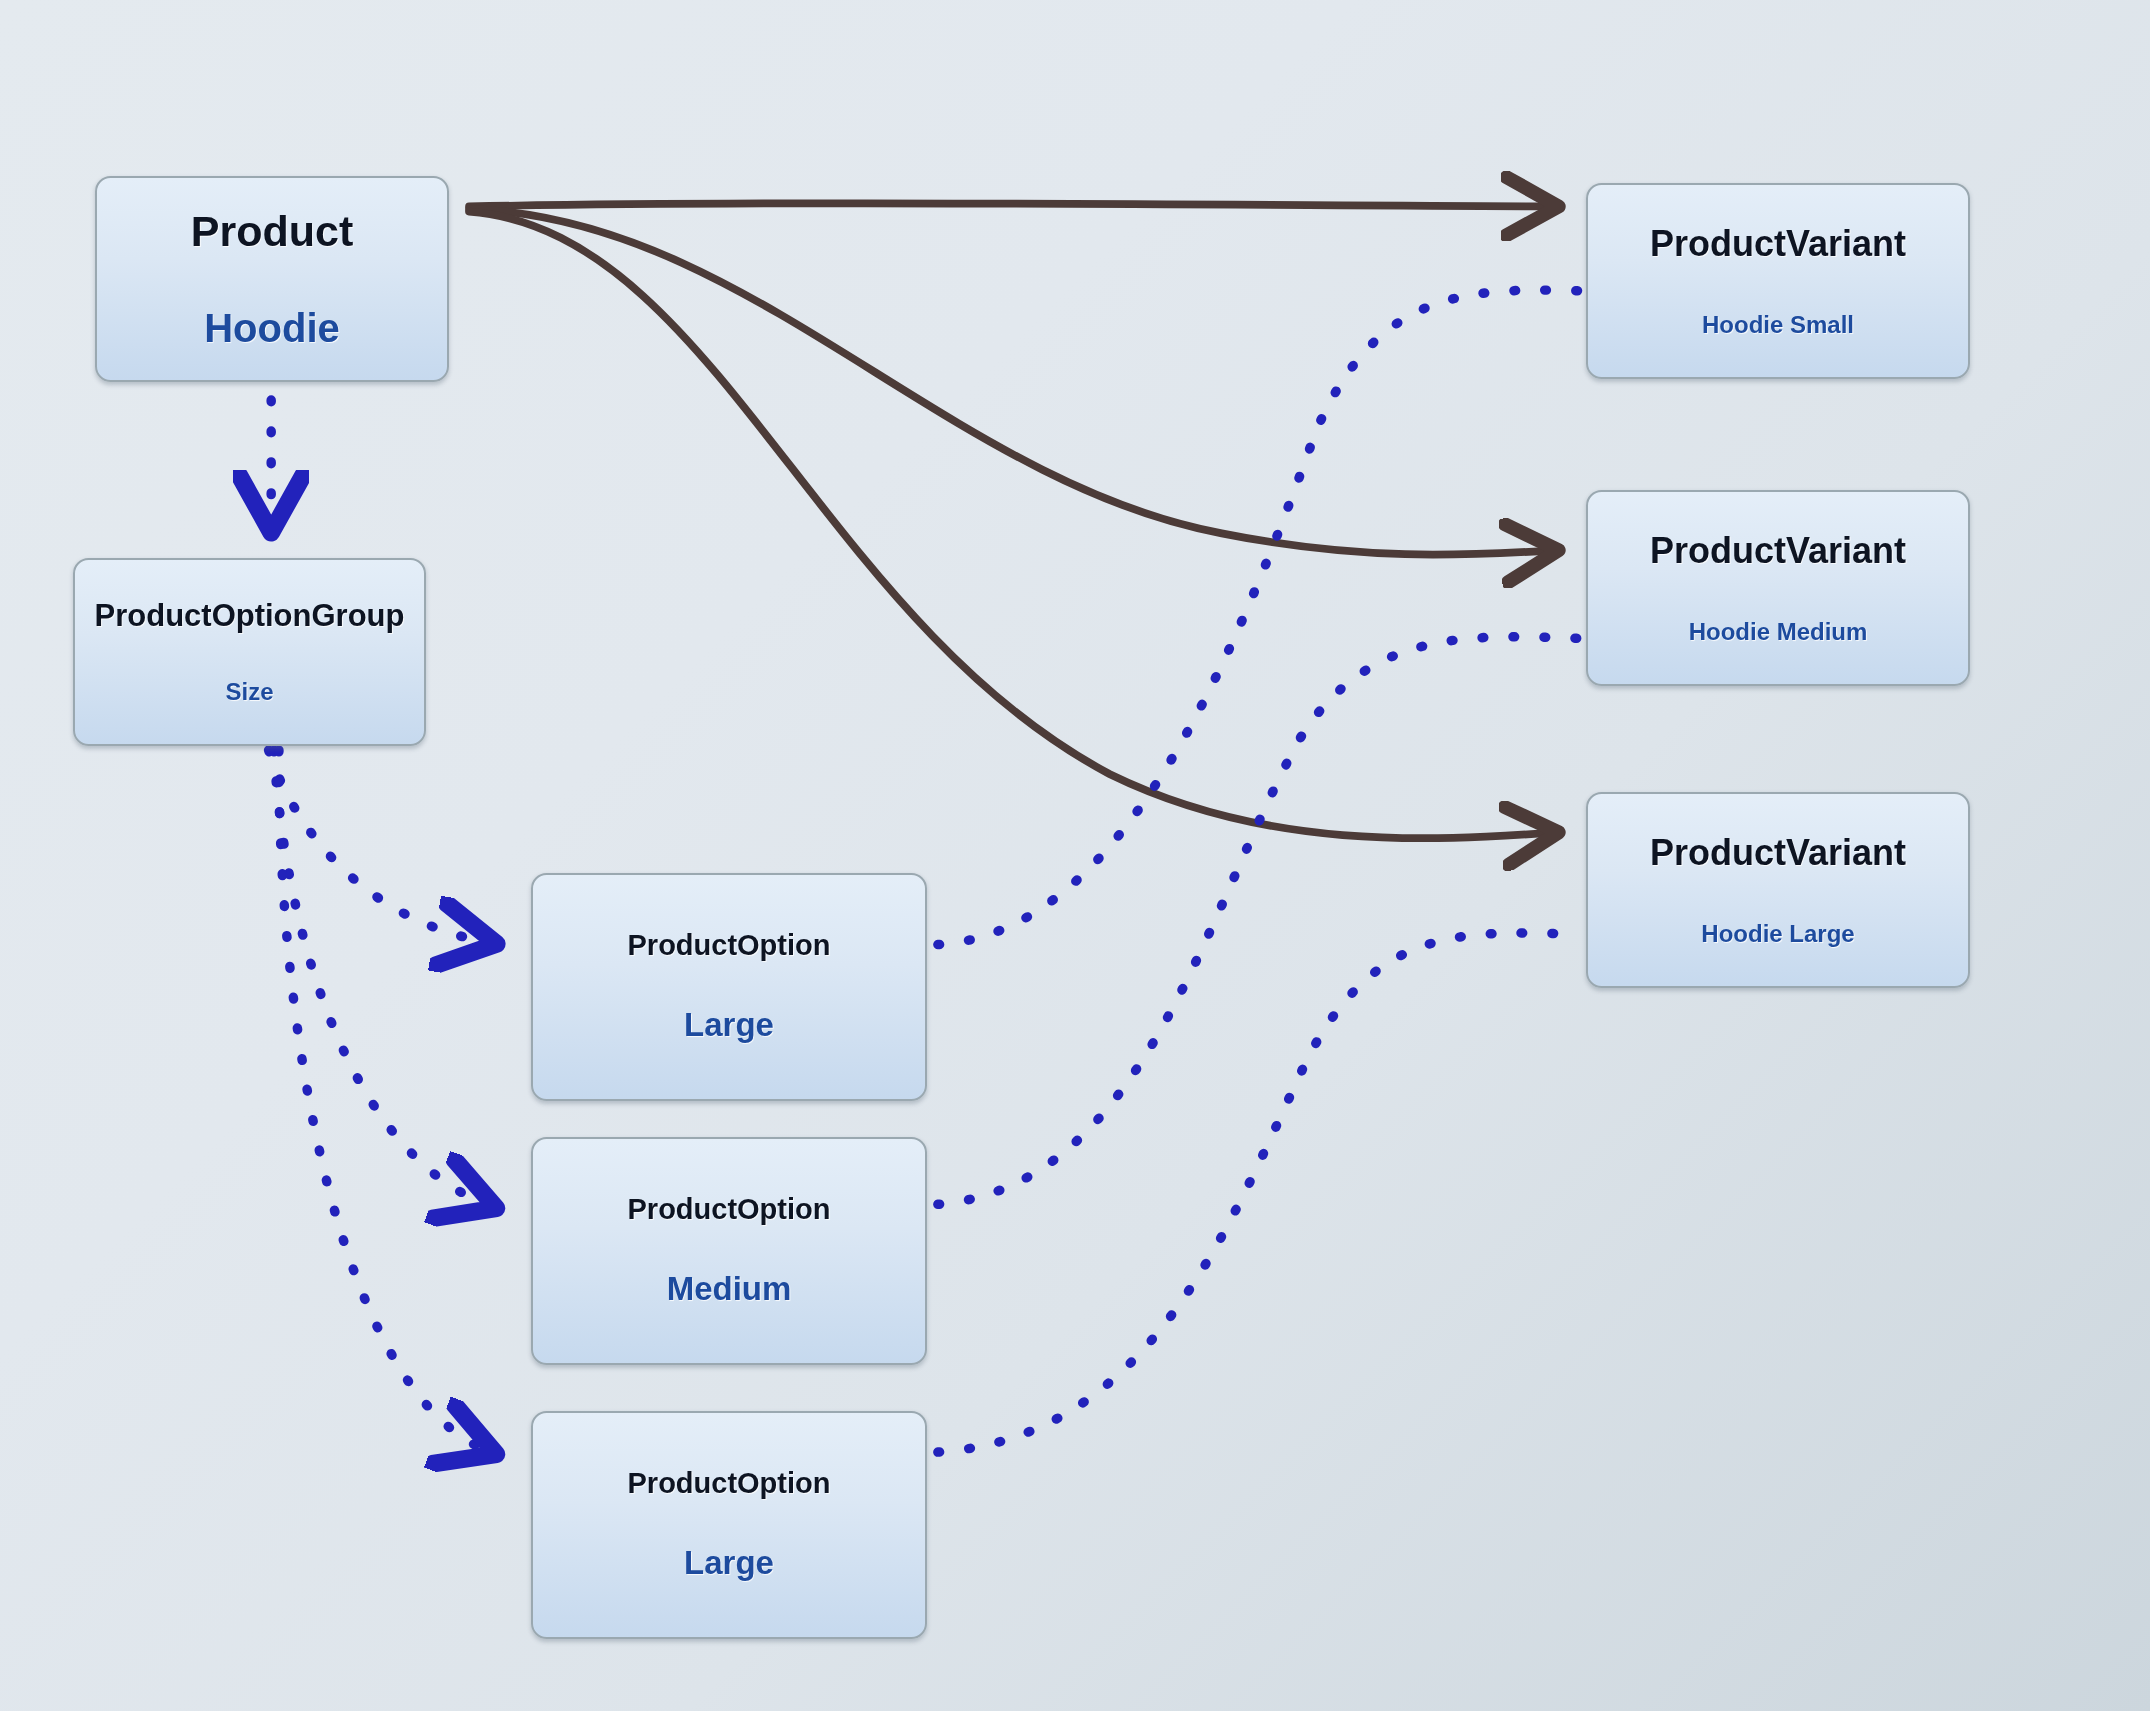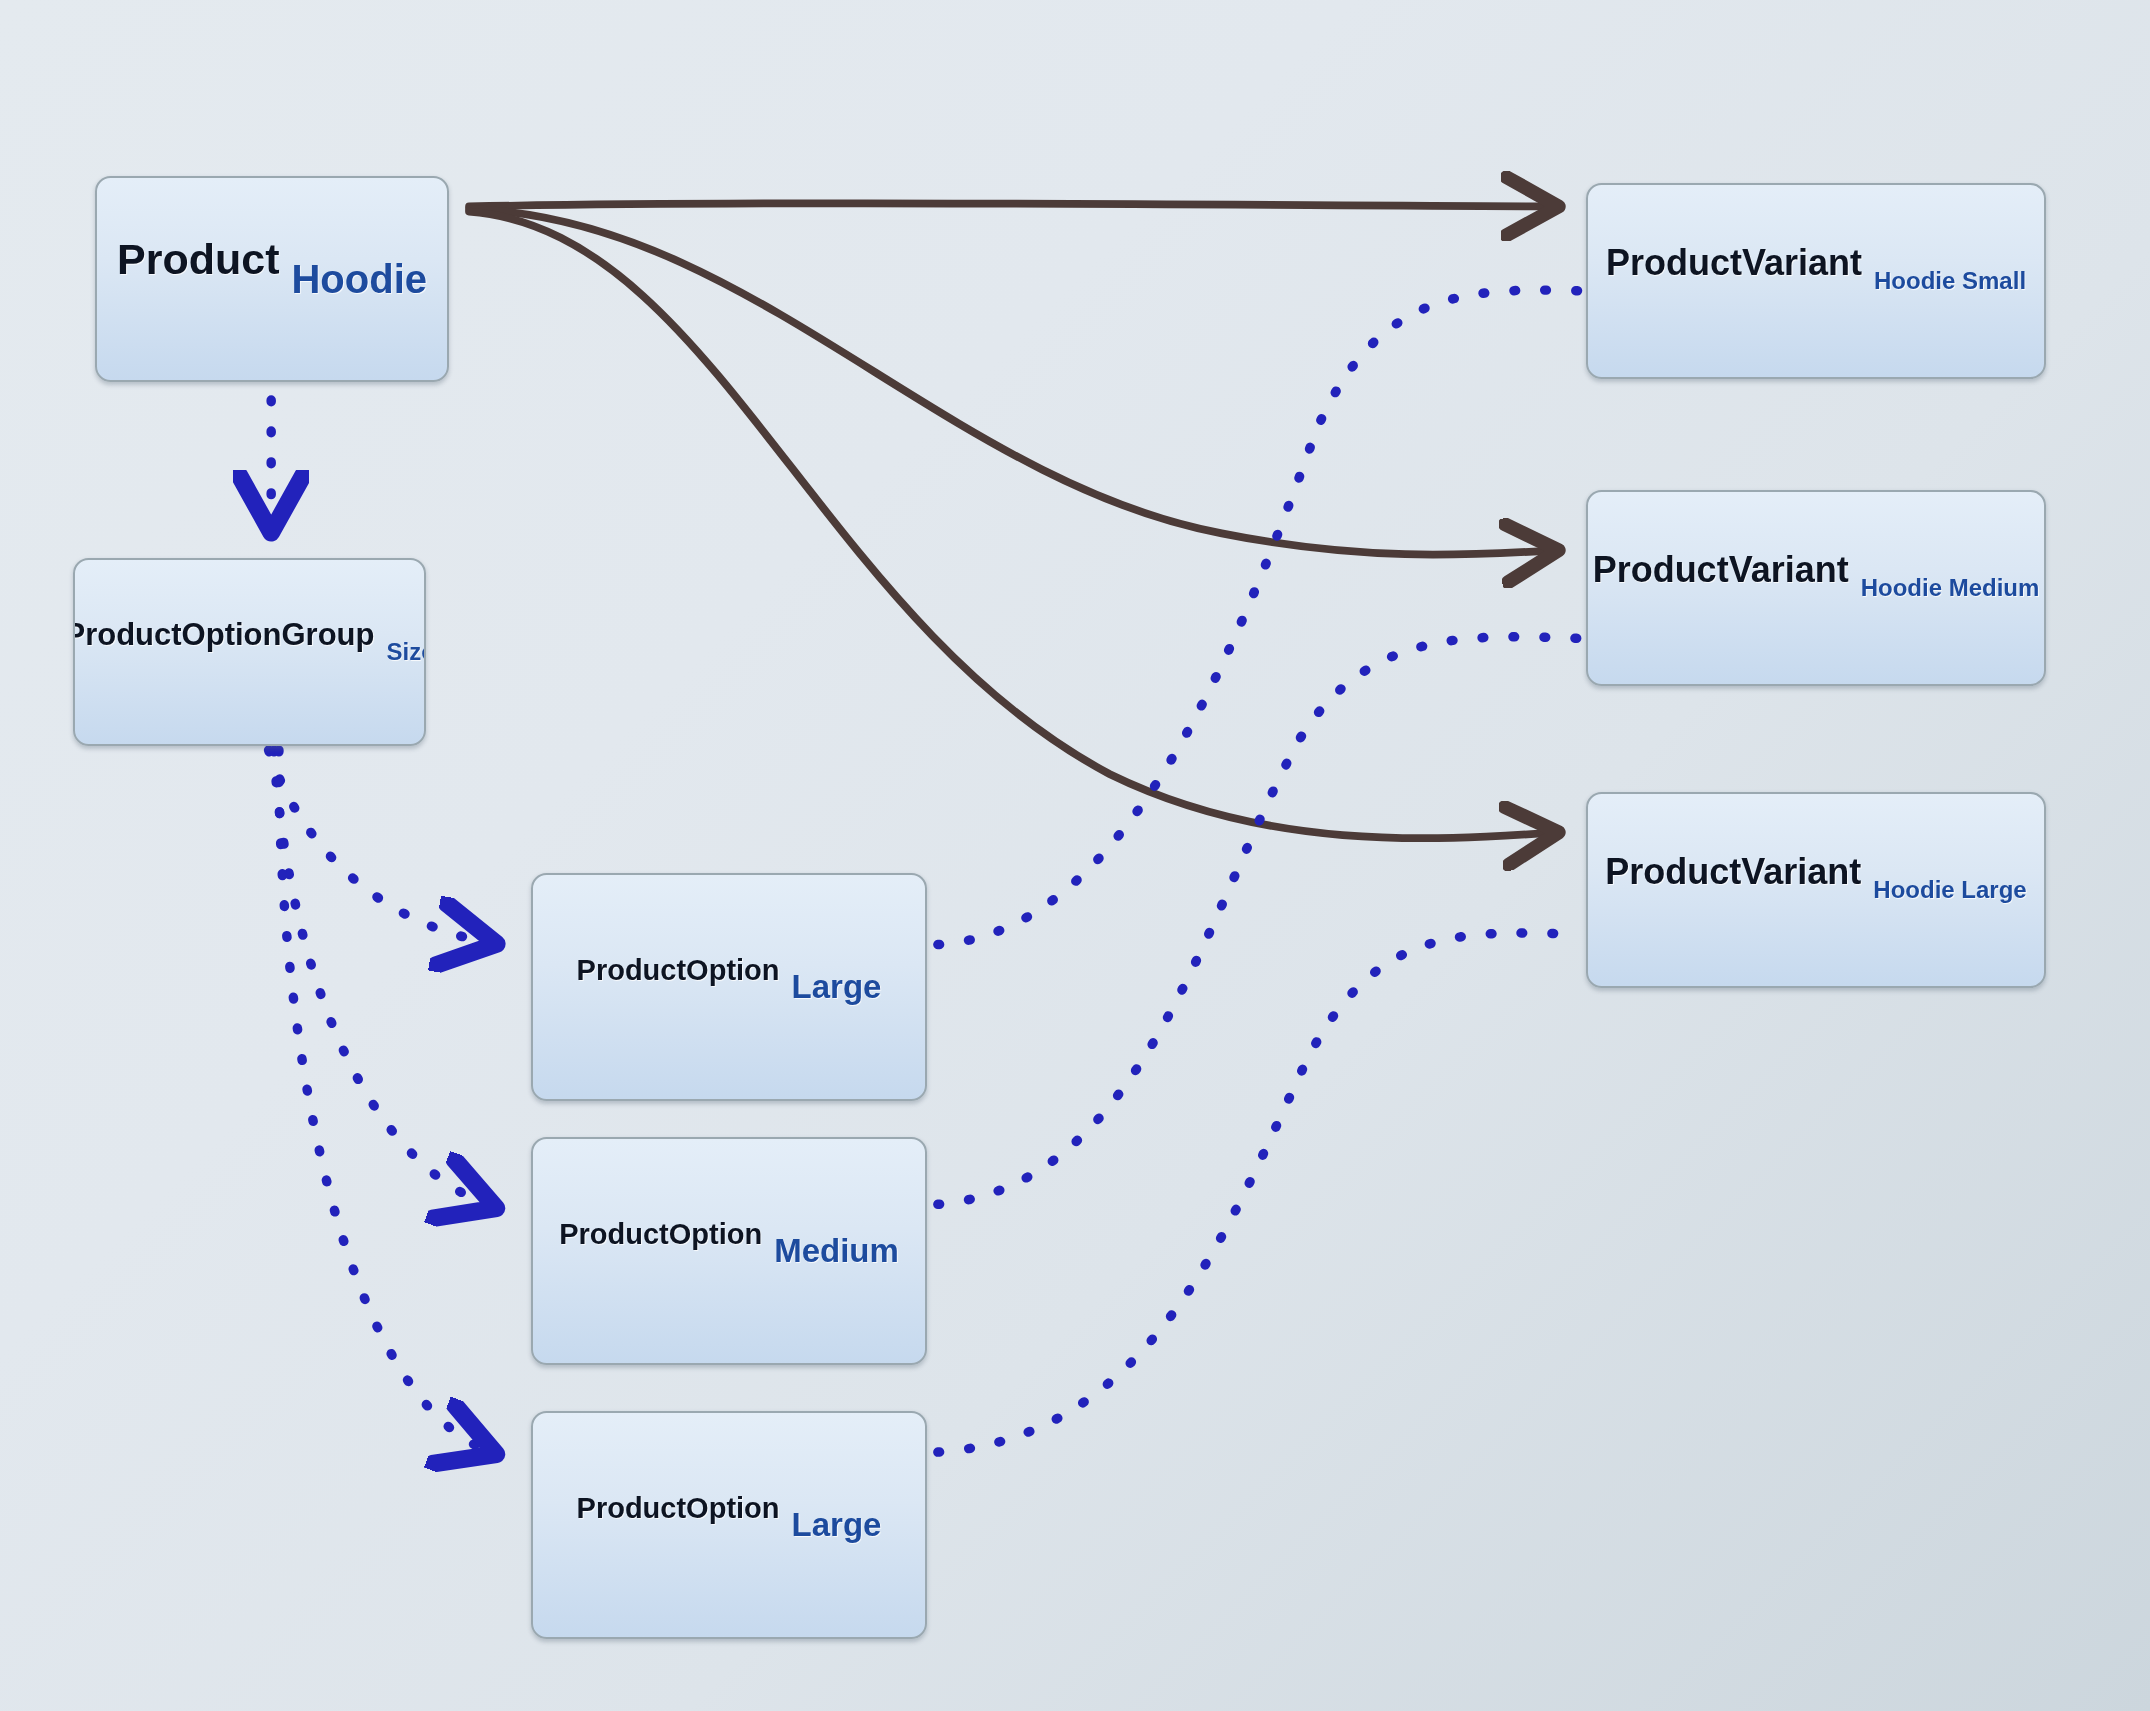--- a/index.html
+++ b/index.html
@@ -26,21 +26,21 @@
     pointer-events: none;
   }
   .node {
     position: absolute;
     box-sizing: border-box;
     border: 2.6px solid #9aa8b0;
     border-radius: 15.5px;
     background: linear-gradient(180deg, #e4eef8 0%, #dbe7f4 40%, #c6d9ee 100%);
     box-shadow: 0 2.6px 4.3px rgba(90,105,120,0.32);
     display: flex;
-    flex-direction: row;
+    flex-direction: column;
     align-items: center;
     justify-content: center;
     text-align: center;
     overflow: hidden;
     gap: 12px;
   }
   .node .type {
     color: #0d1422;
     font-weight: bold;
     text-shadow: 0.9px 0.9px 0.9px rgba(255,255,255,0.85);
@@ -64,21 +64,21 @@
 
   
   .node-option { left: 531px; width: 396px; height: 228px; }
   #node-option-small  { top: 873px; }
   #node-option-medium { top: 1137px; }
   #node-option-large  { top: 1411px; }
   .node-option .type  { font-size: 29px; margin-bottom: 33px; }
   .node-option .value { font-size: 33px; }
 
   
-  .node-variant { left: 1586px; width: 460px; height: 196px; }
+  .node-variant { left: 1586px; width: 384px; height: 196px; }
   #node-variant-small  { top: 183px; }
   #node-variant-medium { top: 490px; }
   #node-variant-large  { top: 792px; }
   .node-variant .type  { font-size: 36px; margin-bottom: 36px; }
   .node-variant .value { font-size: 24px; }
 </style>
 </head>
 <body>
 
 <div id="stage">

